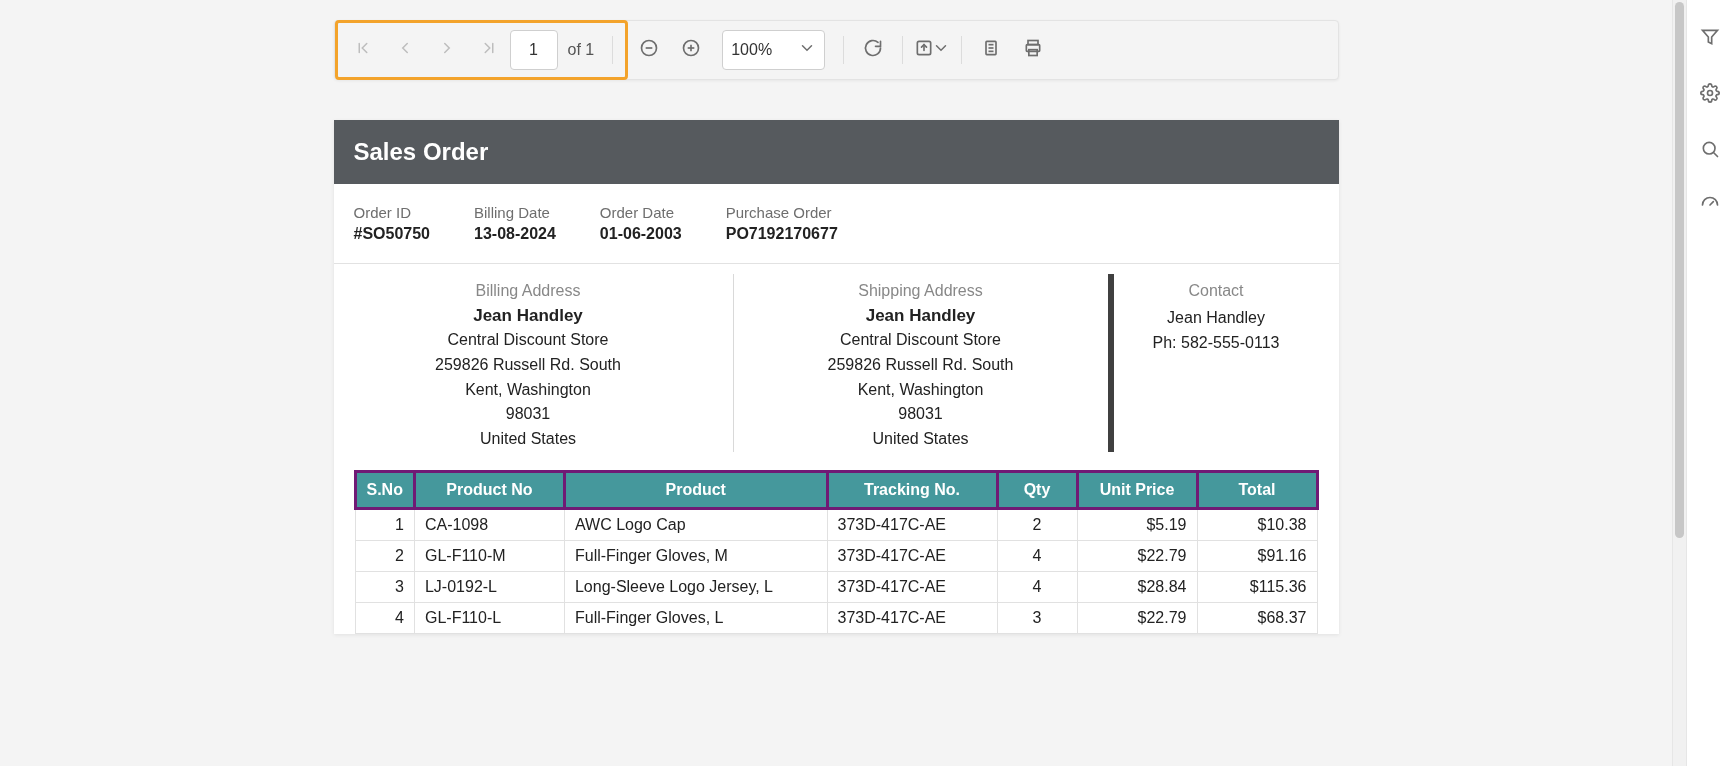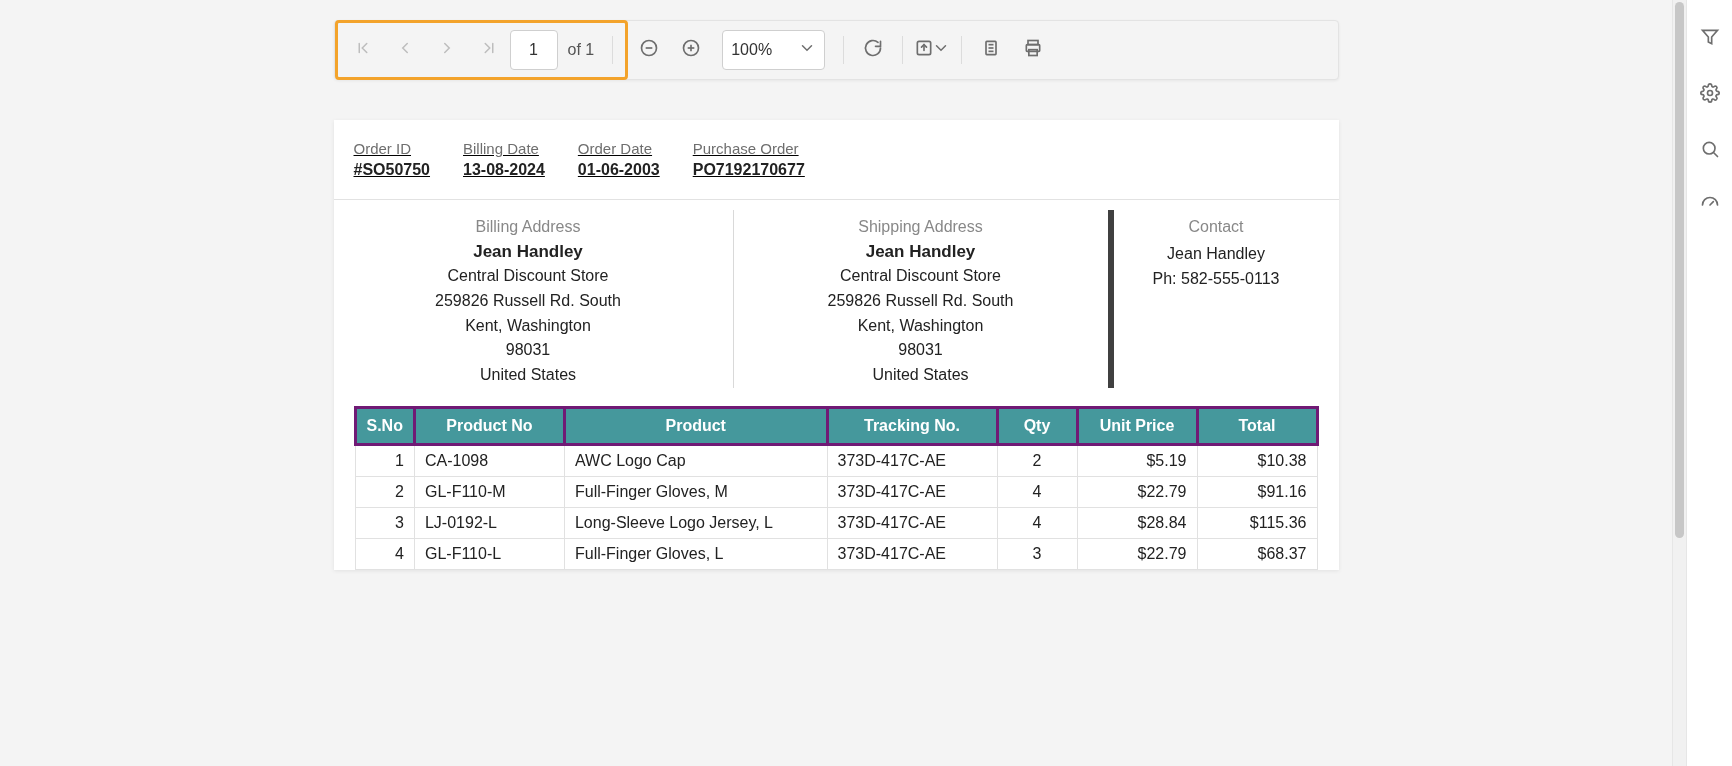--- a/index.html
+++ b/index.html
@@ -79,23 +79,22 @@
   .doc-header {
     background:#565a5e;
     color:#fff;
     padding:18px 20px;
     font-size:24px;
     font-weight:600;
   }
   .meta-row {
     display:flex;
     padding:20px;
-    gap:33px;
+    gap:44px;
     border-bottom:1px solid #e2e2e2;
-    text-decoration:underline;
   }
   .meta-item .label { color:#6e6e6e; font-size:15px; margin-bottom:4px; }
   .meta-item .value { font-weight:700; font-size:16px; color:#222; }
 
   .addr-row {
     display:flex;
     padding:10px 20px 18px;
     text-align:center;
   }
   .addr-col { padding-right:30px; }
@@ -264,20 +263,21 @@
           <svg class="big" viewBox="0 0 24 24" fill="none" stroke="currentColor" stroke-width="2">
               <rect x="6" y="3" width="12" height="5"></rect>
               <rect x="4" y="8" width="16" height="8" rx="1"></rect>
               <rect x="7" y="14" width="10" height="7"></rect>
             </svg>
         </span>
       </div>
     </div>
 
     <div class="doc">
+      <div class="doc-header">Sales Order</div>
 
       <div class="meta-row">
         <div class="meta-item">
           <div class="label">Order ID</div>
           <div class="value">#SO50750</div>
         </div>
         <div class="meta-item">
           <div class="label">Billing Date</div>
           <div class="value">13-08-2024</div>
         </div>

